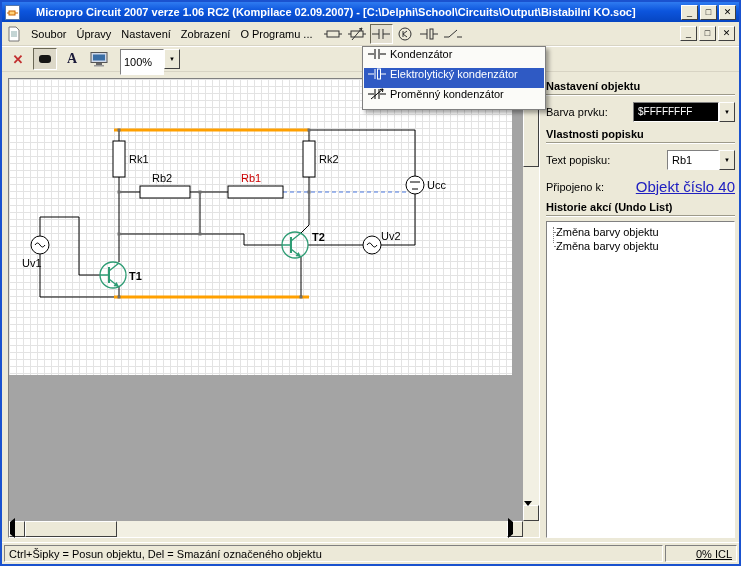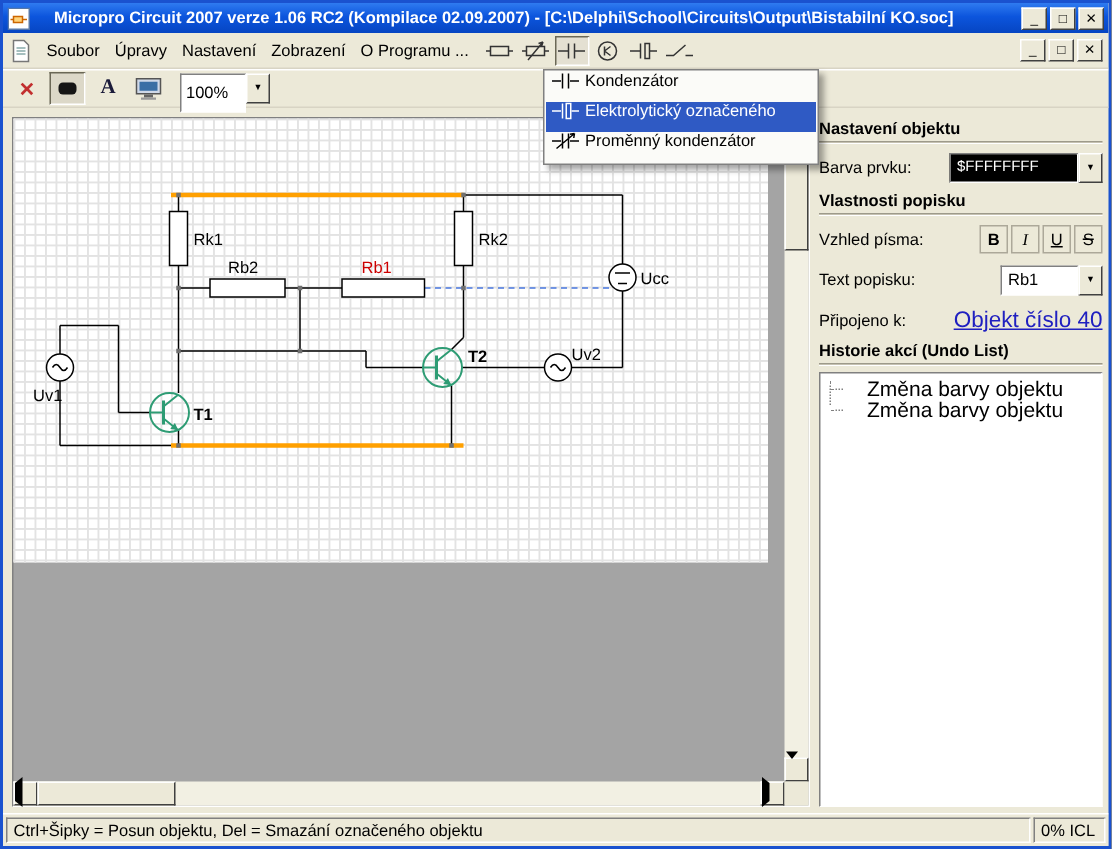--- a/index.html
+++ b/index.html
@@ -77,28 +77,28 @@
   .mini-btn.pressed{border-color:#316ac5;background:#dde7f7;border-width:1px;box-shadow:inset 1px 1px 0 #b9cdef;}
   .b-g{font-weight:bold;}
   .i-g{font-style:italic;font-family:"Liberation Serif",serif;}
   .u-g{text-decoration:underline;}
   .s-g{text-decoration:line-through;}
   .link{color:#2020c0;text-decoration:underline;font-size:15px;}
   .history-box{flex:1;margin:2px 2px 0;background:#fff;border:1px solid;border-color:#808080 #fff #fff #808080;
                position:relative;overflow:hidden;}
   .tree{position:relative;padding:3px 0 0 0;}
   .tree::before{content:"";position:absolute;left:6px;top:5px;height:16px;border-left:1px dotted #808080;}
-  .tree-item{position:relative;padding-left:31px;font-size:14px;line-height:14px;white-space:nowrap;}
+  .tree-item{position:relative;padding-left:9px;font-size:11px;line-height:14px;white-space:nowrap;}
   .tree-item::before{content:"";position:absolute;left:7px;top:7px;width:8px;border-top:1px dotted #808080;}
   
   .statusbar{position:absolute;left:0;right:0;bottom:0;height:22px;background:#ECE9D8;display:flex;gap:2px;
              padding:2px 2px;border-top:1px solid #fff;}
   .sb-panel{border:1px solid;border-color:#808080 #fff #fff #808080;font-size:11px;padding:2px 4px;white-space:nowrap;overflow:hidden;}
   .sb-left{flex:1;}
-  .sb-right{width:48px;text-align:left;}
+  .sb-right{width:72px;text-align:right;text-decoration:underline;}
 </style>
 </head>
 <body>
 
 <div class="window">
 
   <div class="titlebar">
     <span class="app-ico">
       <svg width="15" height="15">
           <rect x="0.5" y="0.5" width="14" height="14" fill="#fff" stroke="#5577aa"></rect>
@@ -205,21 +205,21 @@
       </span>
       <span class="dd-label">Kondenzátor</span>
     </div>
     <div class="dd-item selected">
       <span class="dd-ico">
         <svg width="18" height="12" fill="none" stroke="currentColor">
             <path d="M0 6 H6 M13 6 H18 M7 1 V11"></path>
             <rect x="9.5" y="1" width="3" height="10"></rect>
           </svg>
       </span>
-      <span class="dd-label">Elektrolytický označeného</span>
+      <span class="dd-label">Elektrolytický kondenzátor</span>
     </div>
     <div class="dd-item">
       <span class="dd-ico">
         <svg width="18" height="12" fill="none" stroke="currentColor">
             <path d="M0 6 H6 M12 6 H18 M7 1 V11 M11 1 V11 M3 11 L15 1 M15 1 l-3 0.5 M15 1 l-0.5 3"></path>
           </svg>
       </span>
       <span class="dd-label">Proměnný kondenzátor</span>
     </div>
   </div>
@@ -311,29 +311,20 @@
       <div class="row">
         <span class="lbl">Barva prvku:</span>
         <span class="combo">
           <span class="color-field">$FFFFFFFF</span>
           <span class="combo-arrow">▼</span>
         </span>
       </div>
 
       <div class="group-header">Vlastnosti popisku</div>
       <div class="row">
-        <span class="lbl">Vzhled písma:</span>
-        <span style="display:flex;">
-          <span class="mini-btn b-g">B</span>
-          <span class="mini-btn i-g">I</span>
-          <span class="mini-btn u-g">U</span>
-          <span class="mini-btn s-g">S</span>
-        </span>
-      </div>
-      <div class="row">
         <span class="lbl">Text popisku:</span>
         <span class="combo">
           <span class="text-field">Rb1</span>
           <span class="combo-arrow">▼</span>
         </span>
       </div>
       <div class="row">
         <span class="lbl">Připojeno k:</span>
         <span class="link">Objekt číslo 40</span>
       </div>

